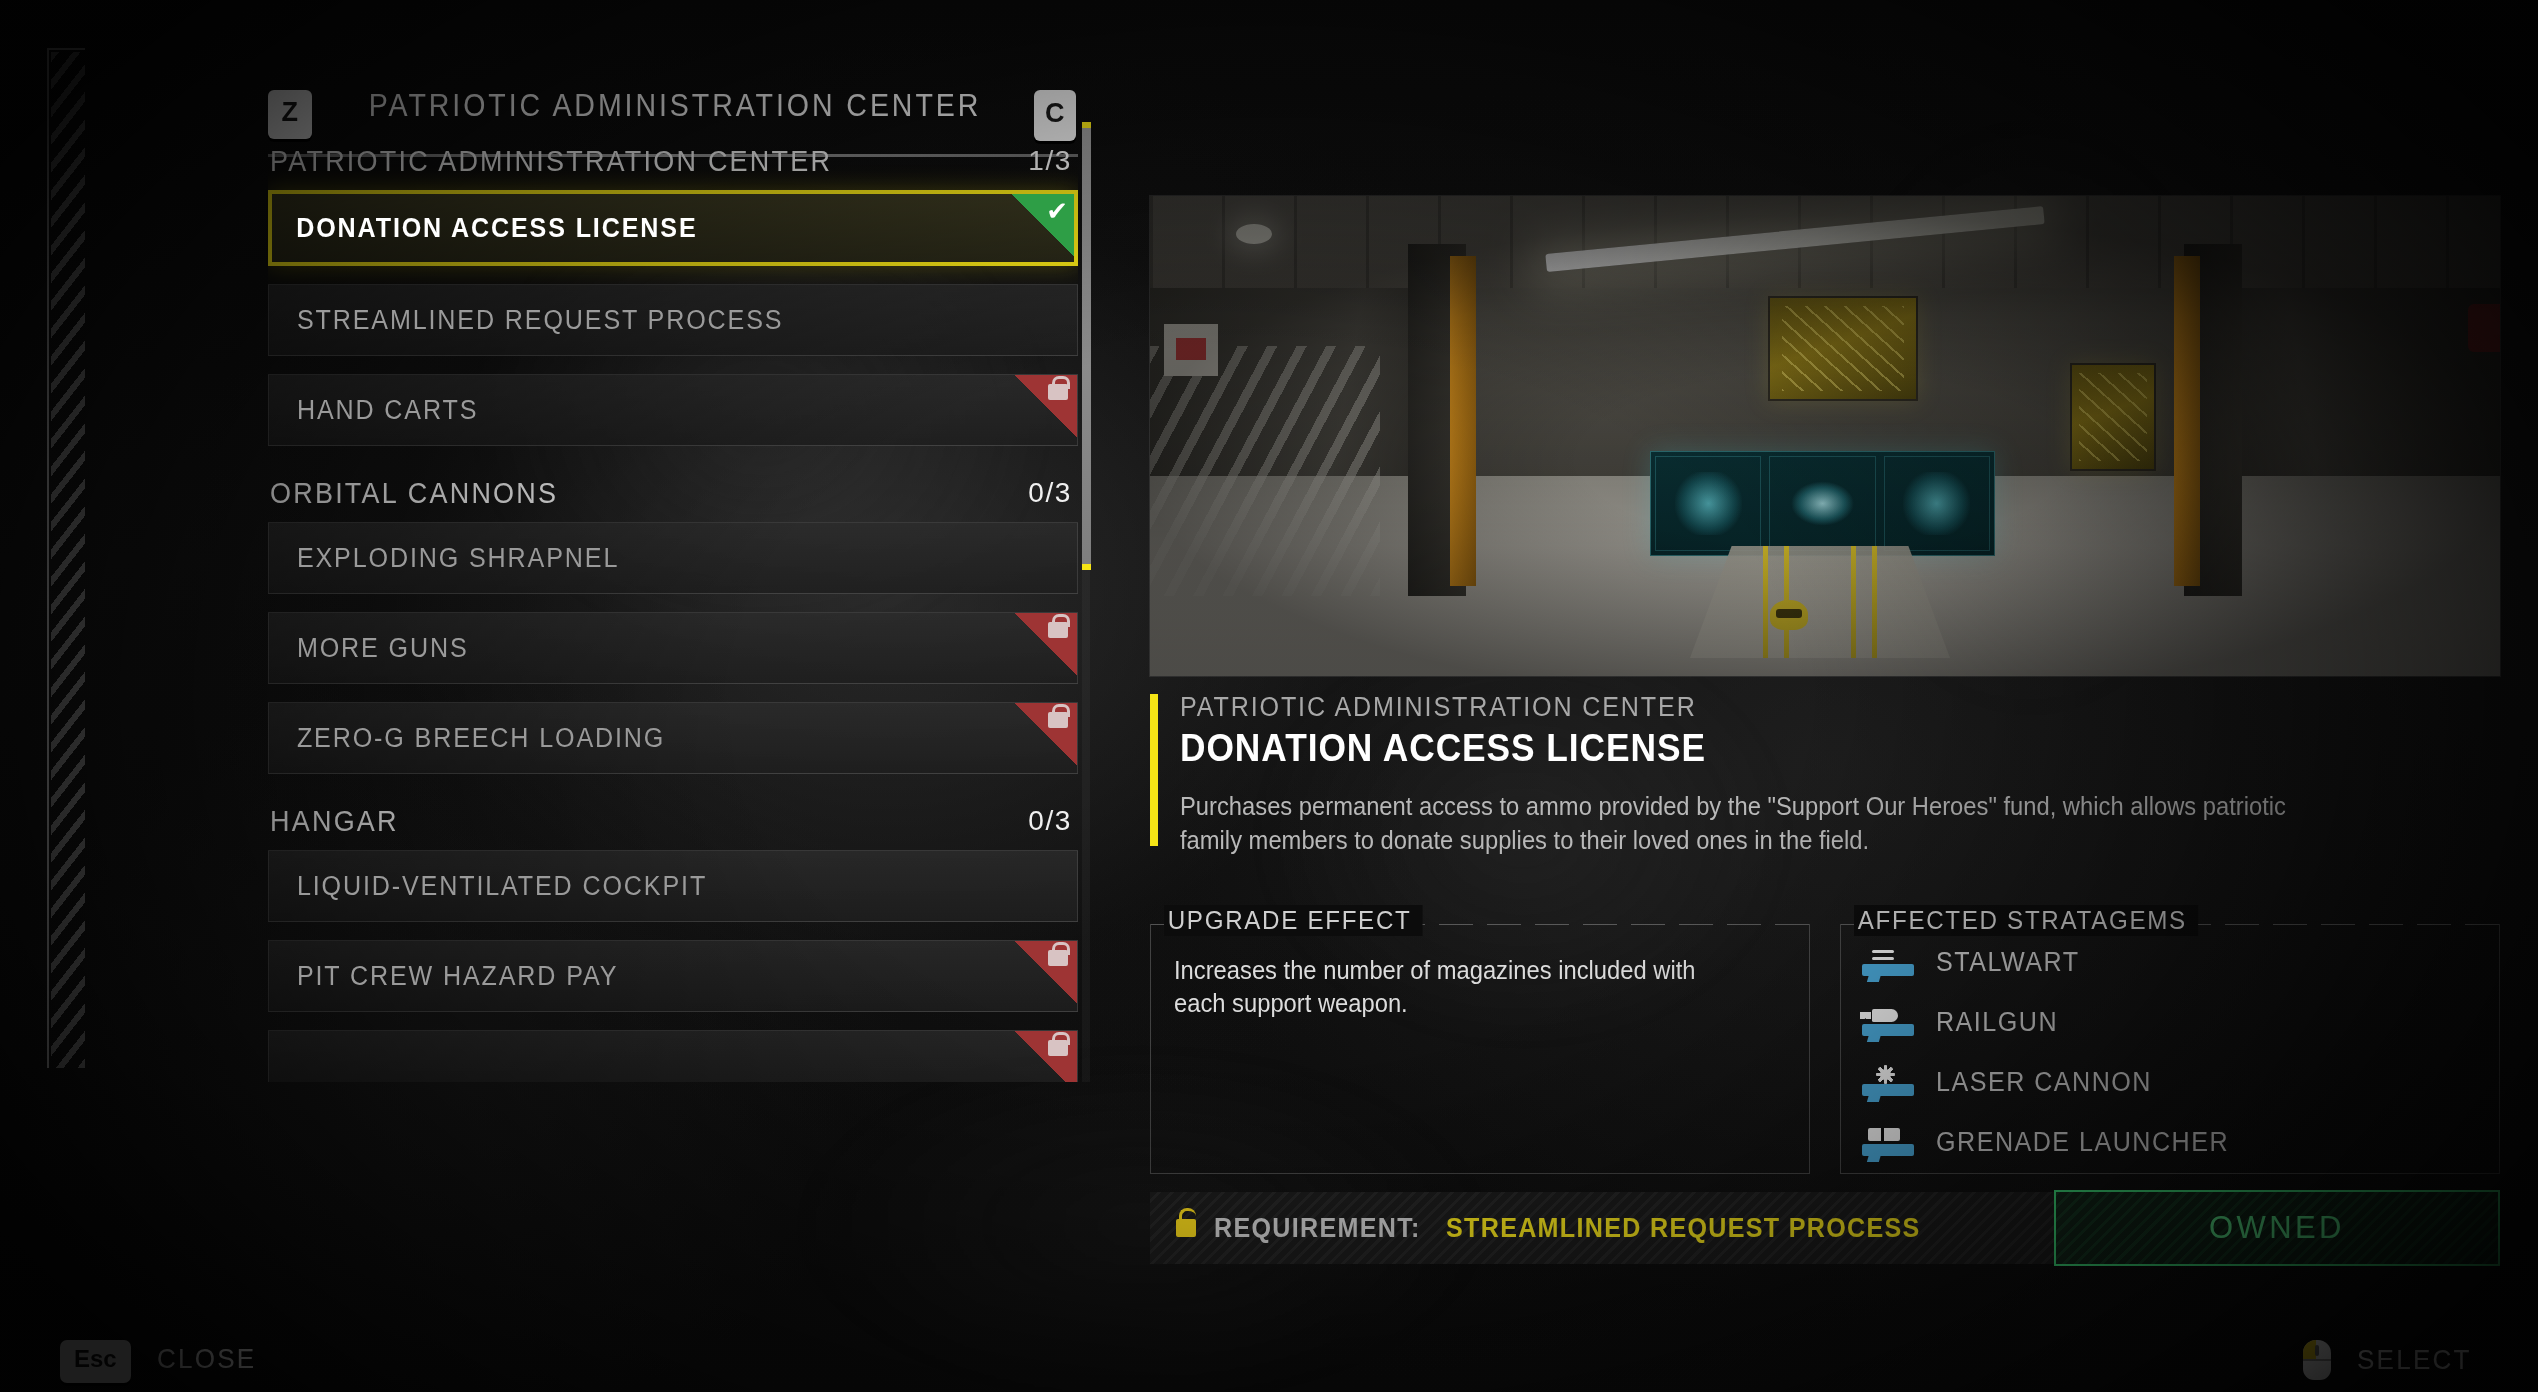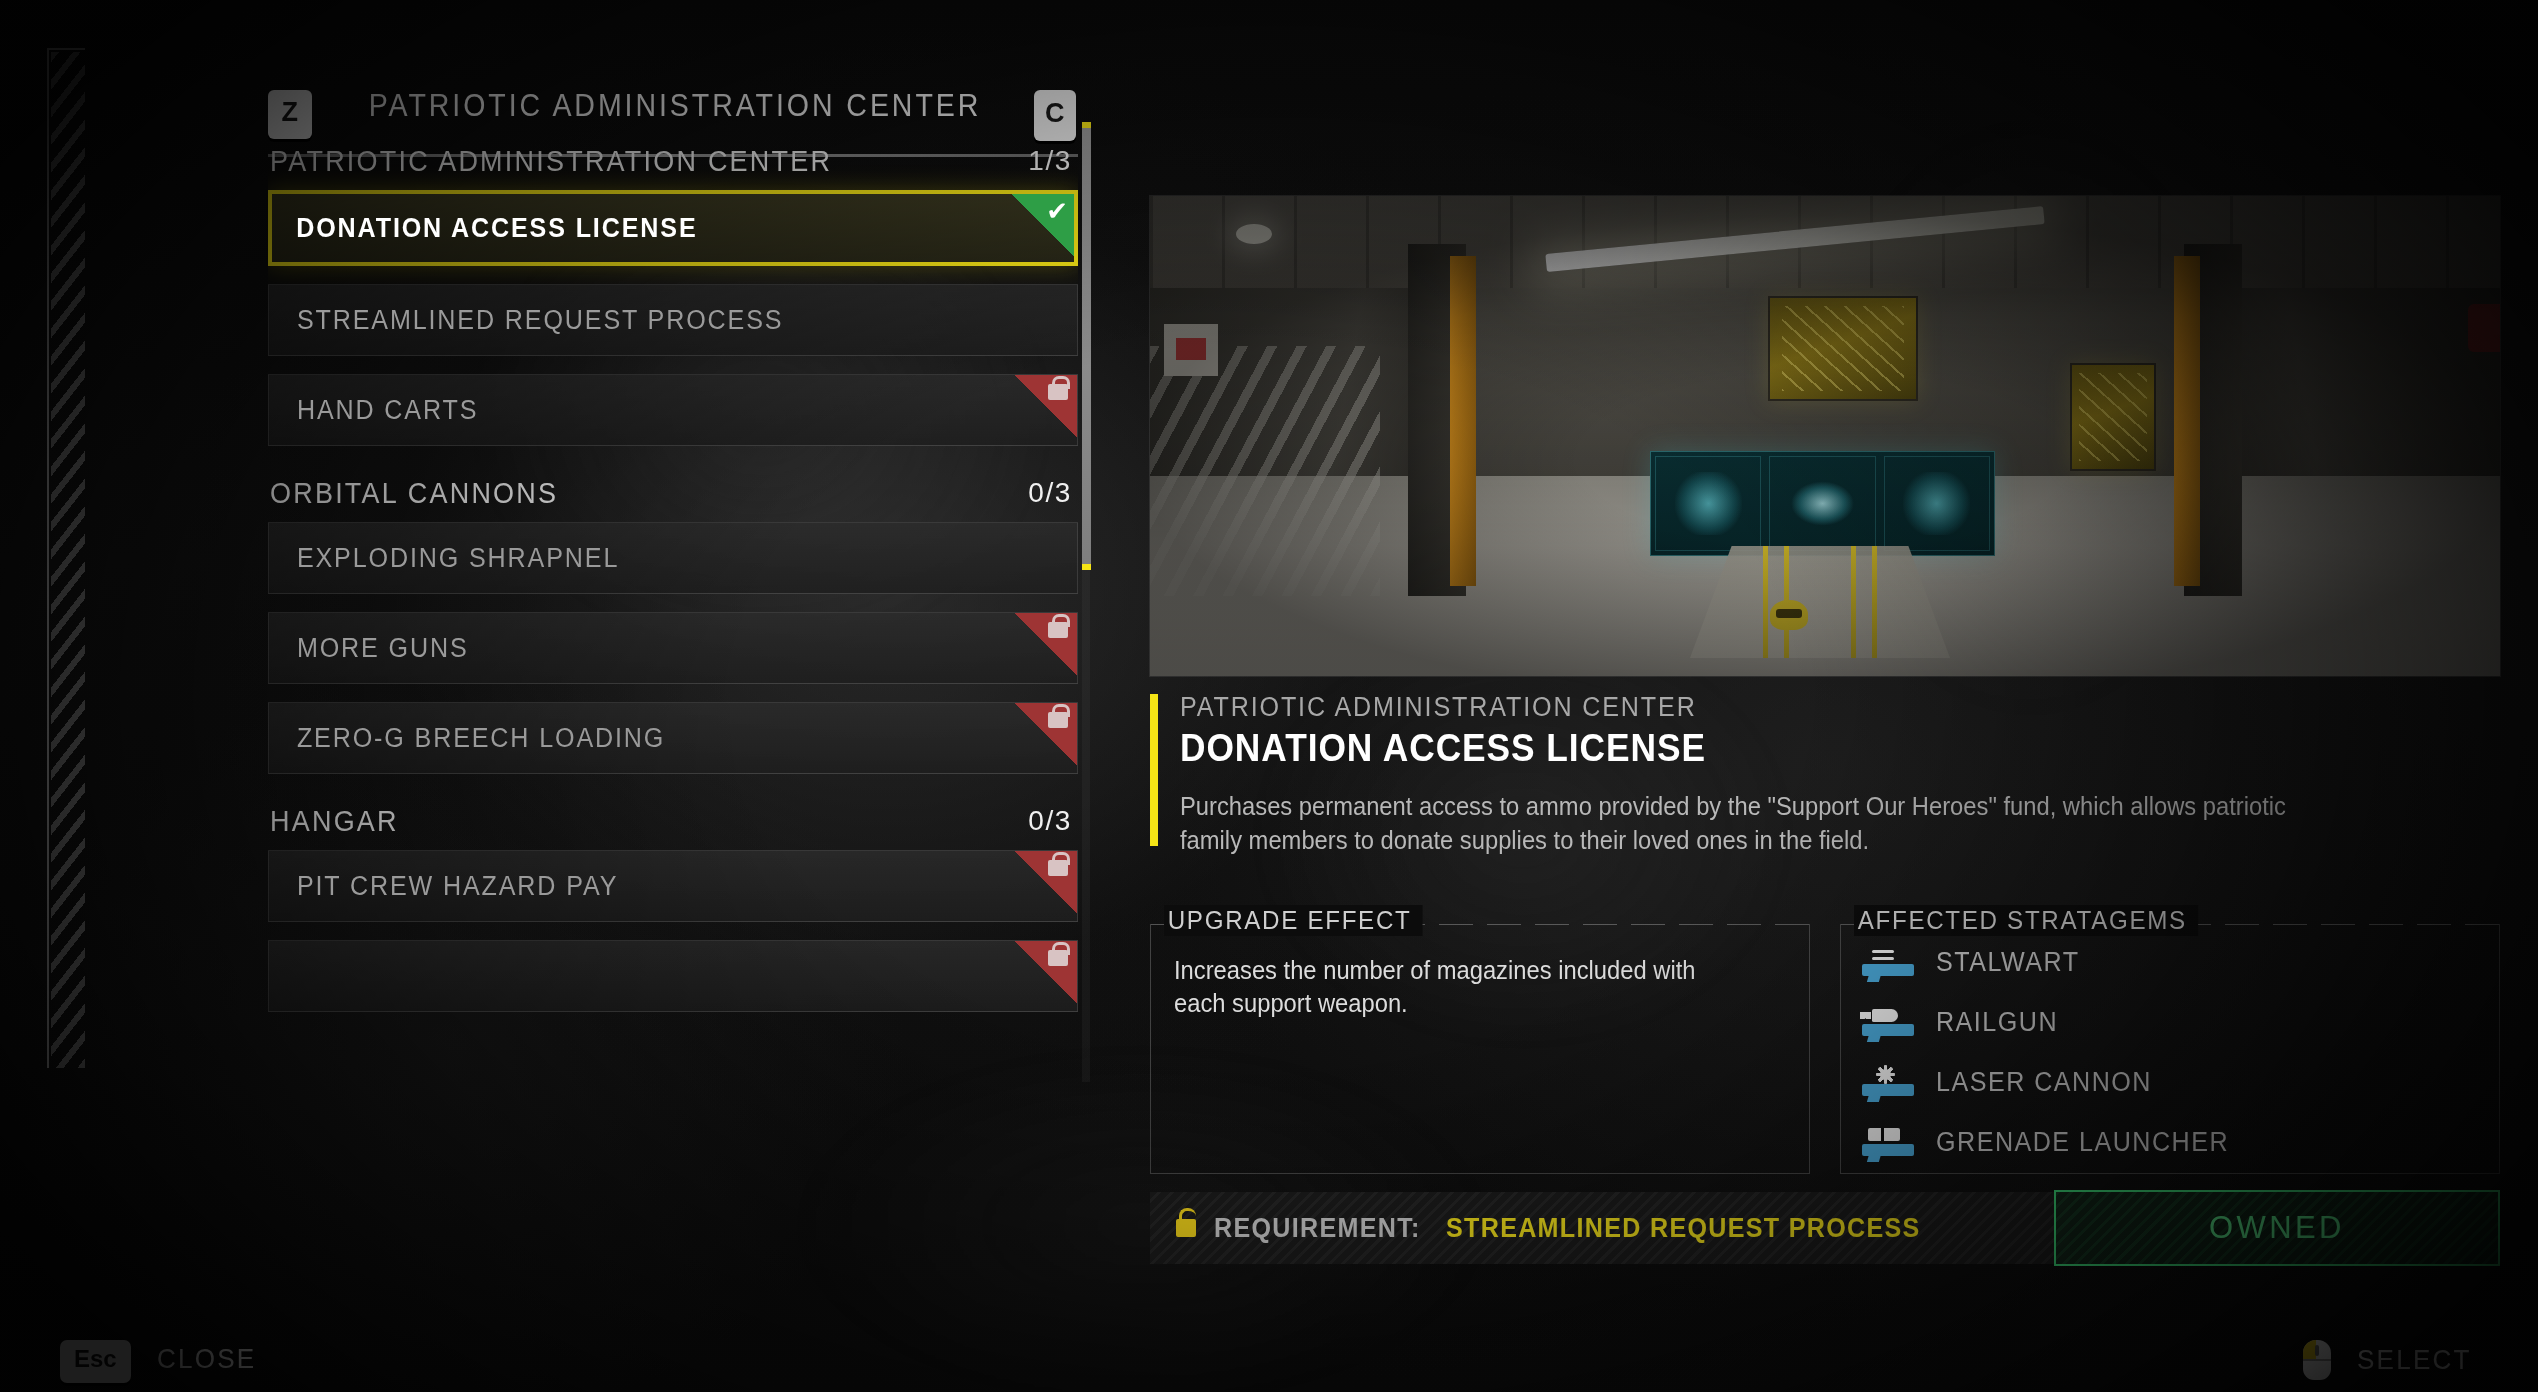--- a/index.html
+++ b/index.html
@@ -531,20 +531,23 @@
     </div>
     <div class="upg">
       <div class="label">ZERO-G BREECH LOADING</div>
       <div class="corner red">
         <div class="lockglyph"></div>
       </div>
     </div>
     <div class="cat-head">
       <div class="cat-name">HANGAR</div>
       <div class="cat-count">0/3</div>
+    </div>
+    <div class="upg">
+      <div class="label">LIQUID-VENTILATED COCKPIT</div>
     </div>
     <div class="upg">
       <div class="label">PIT CREW HAZARD PAY</div>
       <div class="corner red">
         <div class="lockglyph"></div>
       </div>
     </div>
     <div class="upg">
       <div class="label"></div>
       <div class="corner red">

